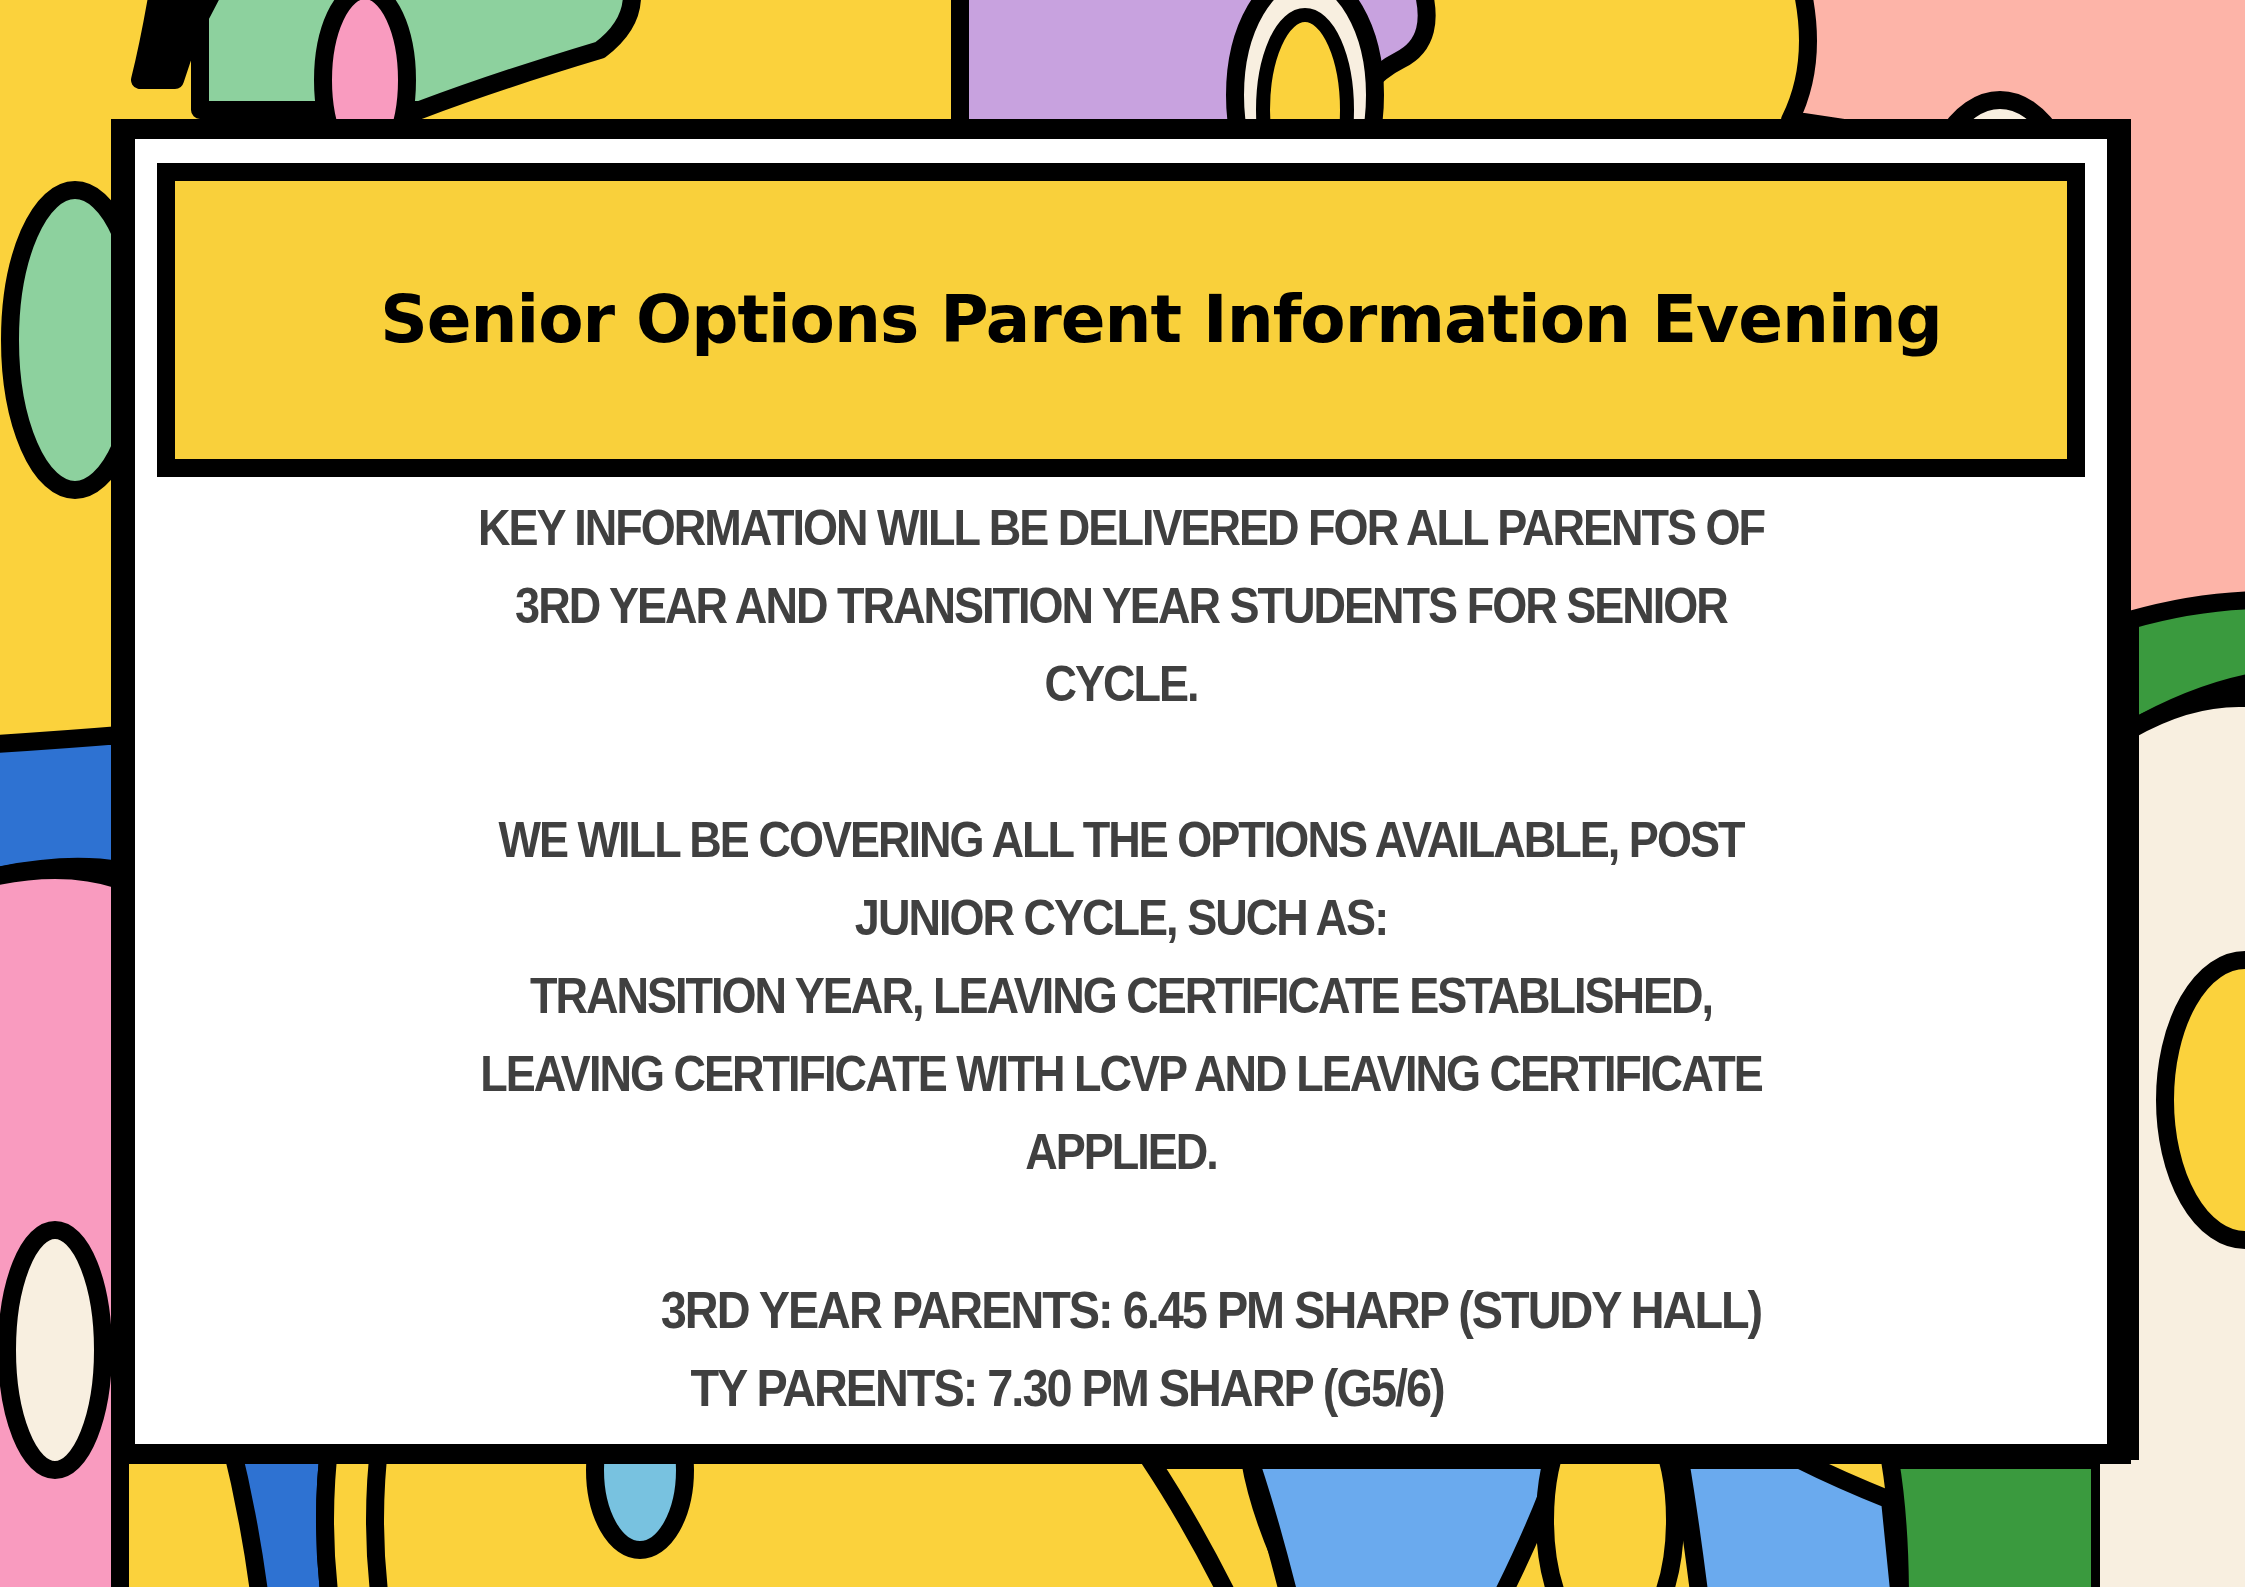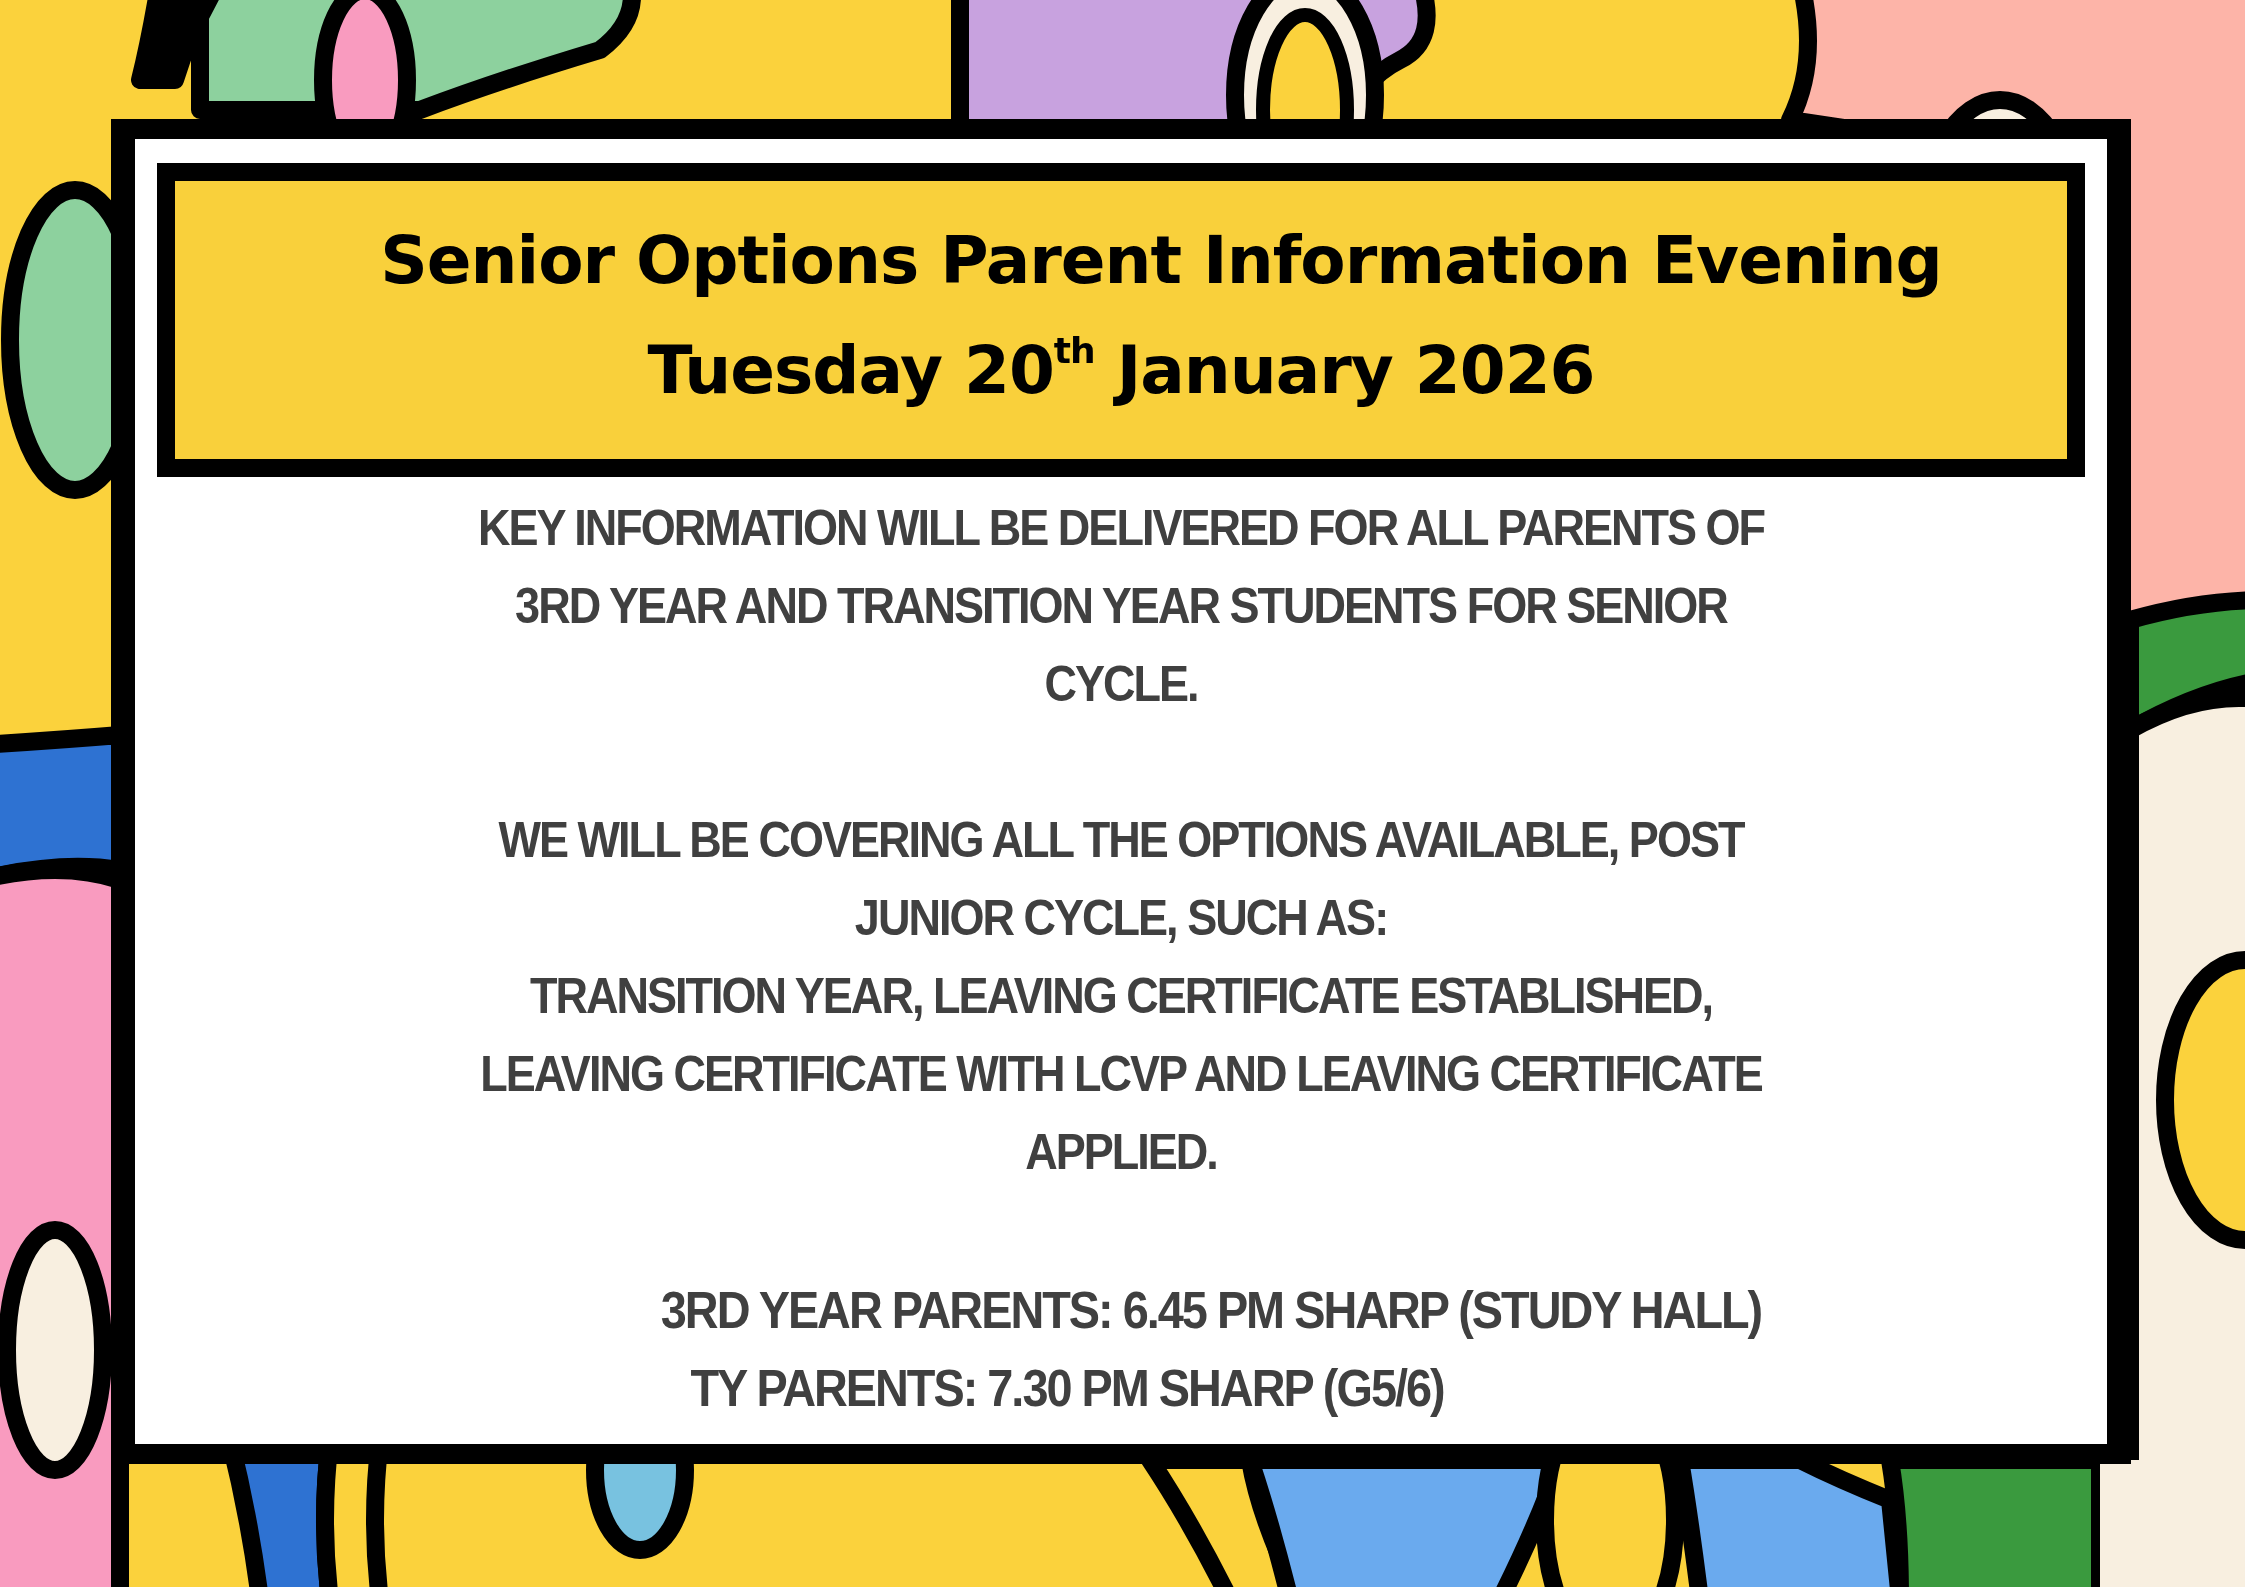--- a/index.html
+++ b/index.html
@@ -97,21 +97,20 @@
   <path class="blob" d="M1680,1460 L1800,1460 Q1840,1480 1890,1500 L1900,1600 L1700,1600 Q1690,1520 1680,1460 Z" fill="#6aaaee"></path>
   <path class="blob" d="M1890,1460 L2100,1460 L2100,1600 L1900,1600 Q1900,1520 1890,1460 Z" fill="#3a9a3e"></path>
   <rect x="2100" y="1460" width="165" height="140" fill="#f8efe0"></rect>
 </svg>
 
 <div class="frame">
   <div class="frame-inner">
     <div class="title-box">
       <div class="title-fill">
         <div class="title-line1">Senior Options Parent Information Evening</div>
-        <div class="title-line2"><span>Tuesday 20</span><sup>th</sup><span> January 2026</span></div>
       </div>
     </div>
 
     <div class="body">
       <div class="para">
         <p>KEY INFORMATION WILL BE DELIVERED FOR ALL PARENTS OF</p>
         <p>3RD YEAR AND TRANSITION YEAR STUDENTS FOR SENIOR</p>
         <p>CYCLE.</p>
         <div class="gap"></div>
         <p>WE WILL BE COVERING ALL THE OPTIONS AVAILABLE, POST</p>

